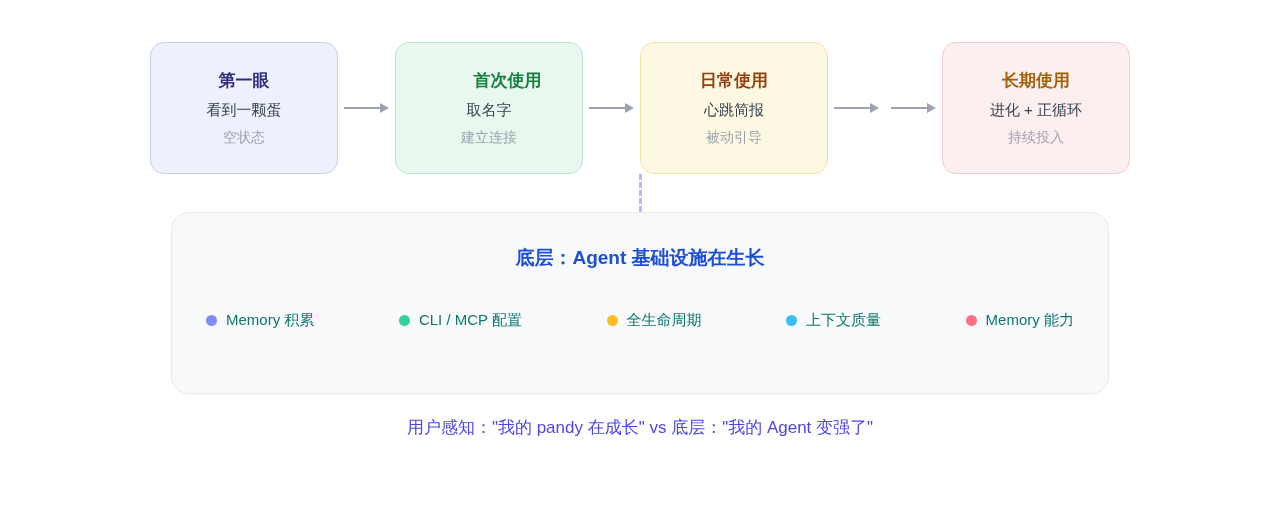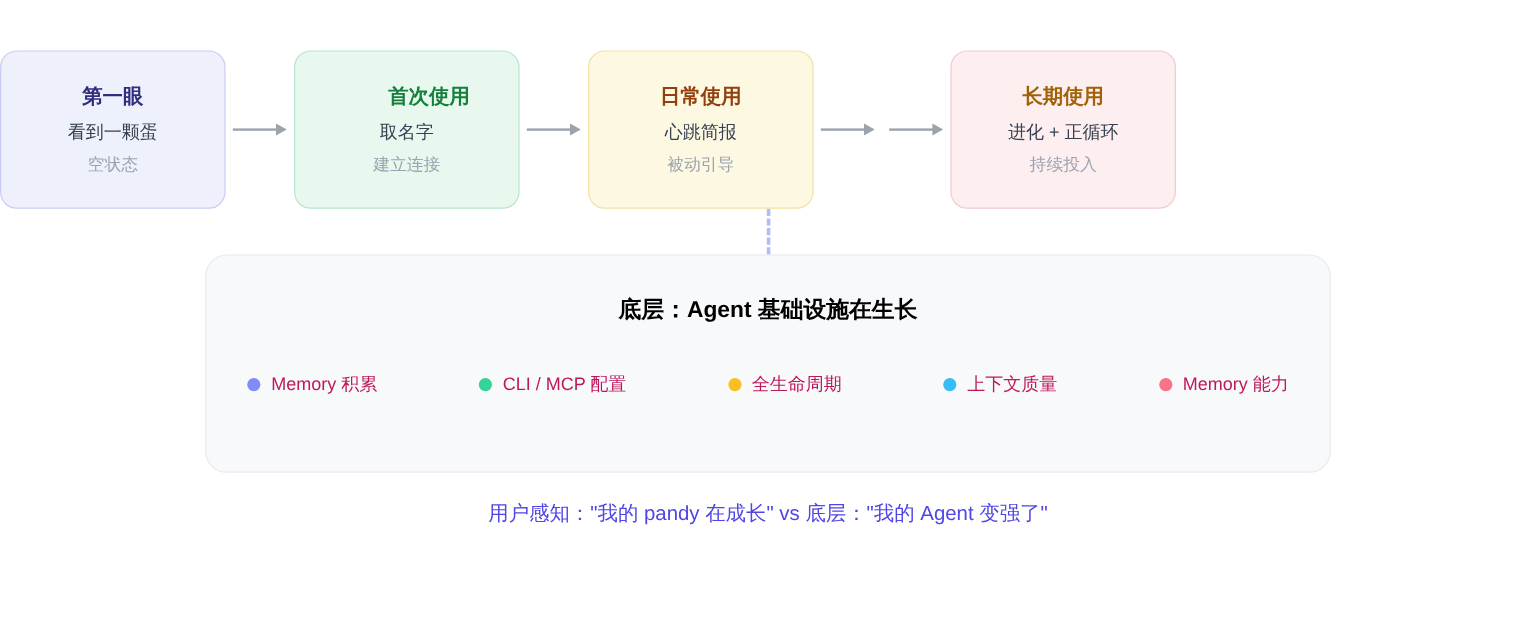--- a/index.html
+++ b/index.html
@@ -17,21 +17,21 @@
     padding-top: 30px;
     text-align: center;
     font-size: 27px;
     font-weight: 700;
     color: #312e81;
   }
   .stages {
     margin-top: 42px;
     display: flex;
     align-items: center;
-    justify-content: flex-start;
+    justify-content: center;
   }
   .card {
     width: 188px;
     height: 132px;
     border: 1px solid transparent;
     border-radius: 14px;
     display: flex;
     flex-direction: column;
     align-items: center;
     justify-content: center;
@@ -68,41 +68,41 @@
     margin: 0 auto;
     background: #f8f9fb;
     border: 1px solid #e7e9ee;
     border-radius: 18px;
     padding-top: 32px;
   }
   .panel-title {
     text-align: center;
     font-size: 19px;
     font-weight: 700;
-    color: #000000;
+    color: #1d4ed8;
   }
   .legend {
     display: flex;
     justify-content: space-between;
     align-items: center;
     padding: 0 34px;
     margin-top: 40px;
   }
   .legend-item {
     display: flex;
     align-items: center;
     gap: 9px;
   }
   .dot {
     width: 11px;
     height: 11px;
     border-radius: 50%;
     flex: 0 0 auto;
   }
-  .legend-label { font-size: 15px; color: #be185d; }
+  .legend-label { font-size: 15px; color: #0f766e; }
   .caption {
     margin-top: 22px;
     text-align: center;
     font-size: 17px;
     color: #4f46e5;
   }
 </style>
 </head>
 <body>
 

